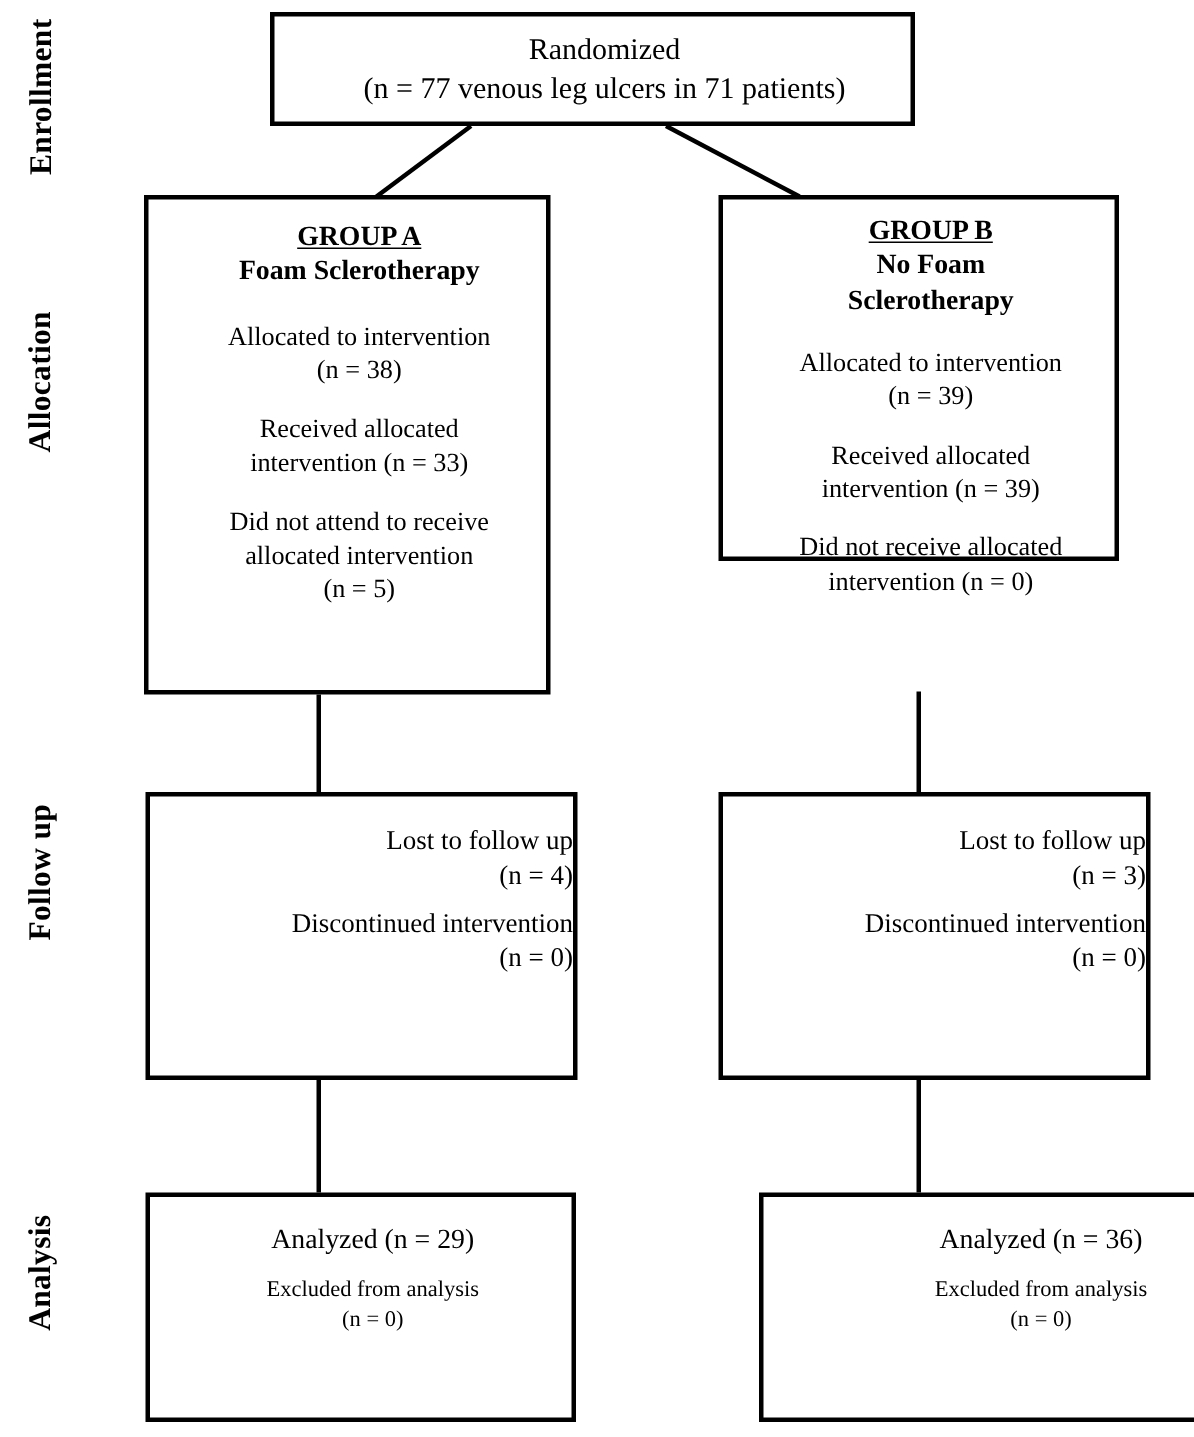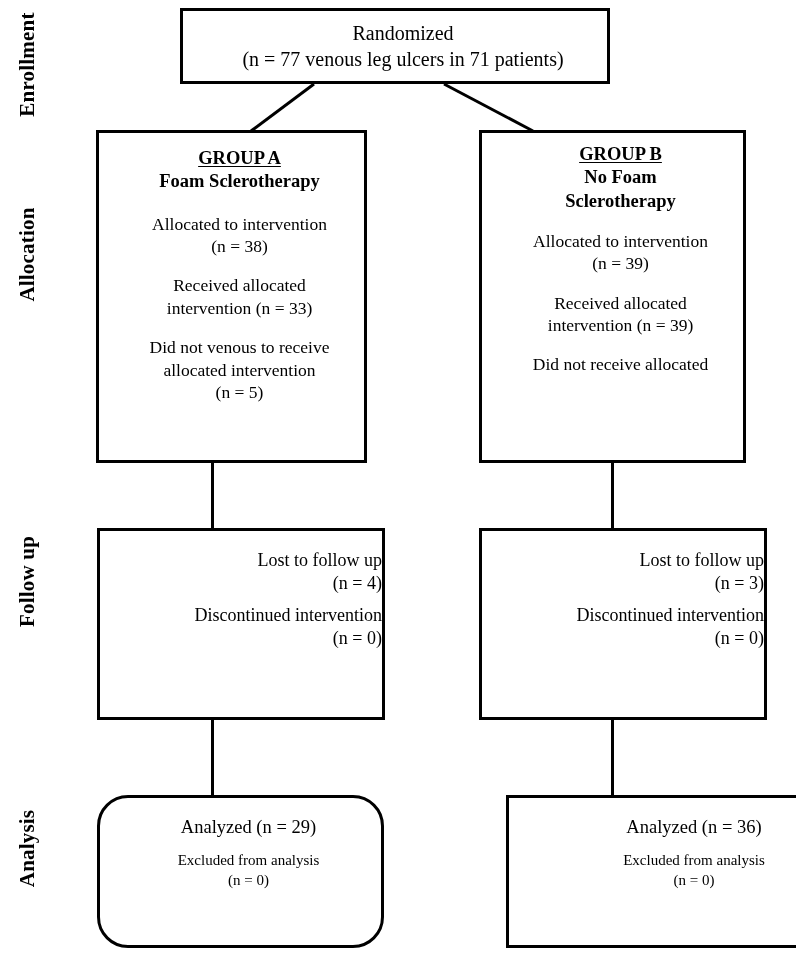--- a/index.html
+++ b/index.html
@@ -62,21 +62,21 @@
     justify-content: center;
     align-items: center;
   }
 
   
   .alloc-box {
     font-size: 17.5px;
     line-height: 1.28;
   }
   #box-group-a { left: 96px;  top: 130px; width: 271px; height: 333px; }
-  #box-group-b { left: 479px; top: 130px; width: 267px; height: 333px; }
+  #box-group-b { left: 479px; top: 130px; width: 267px; height: 244px; }
 
   .group-head {
     font-weight: bold;
     font-size: 18.5px;
     line-height: 1.26;
   }
   .group-head .ghead-title {
     display: block;
     text-decoration: underline;
     text-underline-offset: 2px;
@@ -97,21 +97,21 @@
   #box-follow-a { left: 97px;  top: 528px; width: 288px; height: 192px; }
   #box-follow-b { left: 479px; top: 528px; width: 288px; height: 192px; }
   .follow-box .inner { padding-top: 18px; text-align: right; }
   .follow-box .para + .para { margin-top: 8px; }
 
   
   .analysis-box {
     font-size: 18px;
     line-height: 1.30;
   }
-  #box-analysis-a { left: 97px;  top: 795px; width: 287px; height: 153px; border-radius: 31px; }
+  #box-analysis-a { left: 97px;  top: 795px; width: 287px; height: 153px; }
   #box-analysis-b { left: 506px; top: 795px; width: 360px; height: 153px; }
   .analysis-box .inner { padding-top: 17px; }
   .analysis-box .analyzed-line { font-size: 18.5px; }
   .analysis-box .excluded {
     margin-top: 12px;
     font-size: 15px;
     line-height: 1.30;
   }
 
   
@@ -170,21 +170,21 @@
     <div class="alloc-body">
       <span class="para">
         <span class="line">Allocated to intervention</span>
         <span class="line">(n = 38)</span>
       </span>
       <span class="para">
         <span class="line">Received allocated</span>
         <span class="line">intervention (n = 33)</span>
       </span>
       <span class="para">
-        <span class="line">Did not venous to receive</span>
+        <span class="line">Did not attend to receive</span>
         <span class="line">allocated intervention</span>
         <span class="line">(n = 5)</span>
       </span>
     </div>
   </div>
 
   <div class="box alloc-box" id="box-group-b">
     <div class="alloc-head-pad">
       <div class="group-head">
         <span class="ghead-title">GROUP B</span>
@@ -196,20 +196,21 @@
       <span class="para">
         <span class="line">Allocated to intervention</span>
         <span class="line">(n = 39)</span>
       </span>
       <span class="para">
         <span class="line">Received allocated</span>
         <span class="line">intervention (n = 39)</span>
       </span>
       <span class="para">
         <span class="line">Did not receive allocated</span>
+        <span class="line">intervention (n = 0)</span>
       </span>
     </div>
   </div>
 
   <div class="box follow-box" id="box-follow-a">
     <div class="inner">
       <span class="para">
         <span class="line">Lost to follow up</span>
         <span class="line">(n = 4)</span>
       </span>

